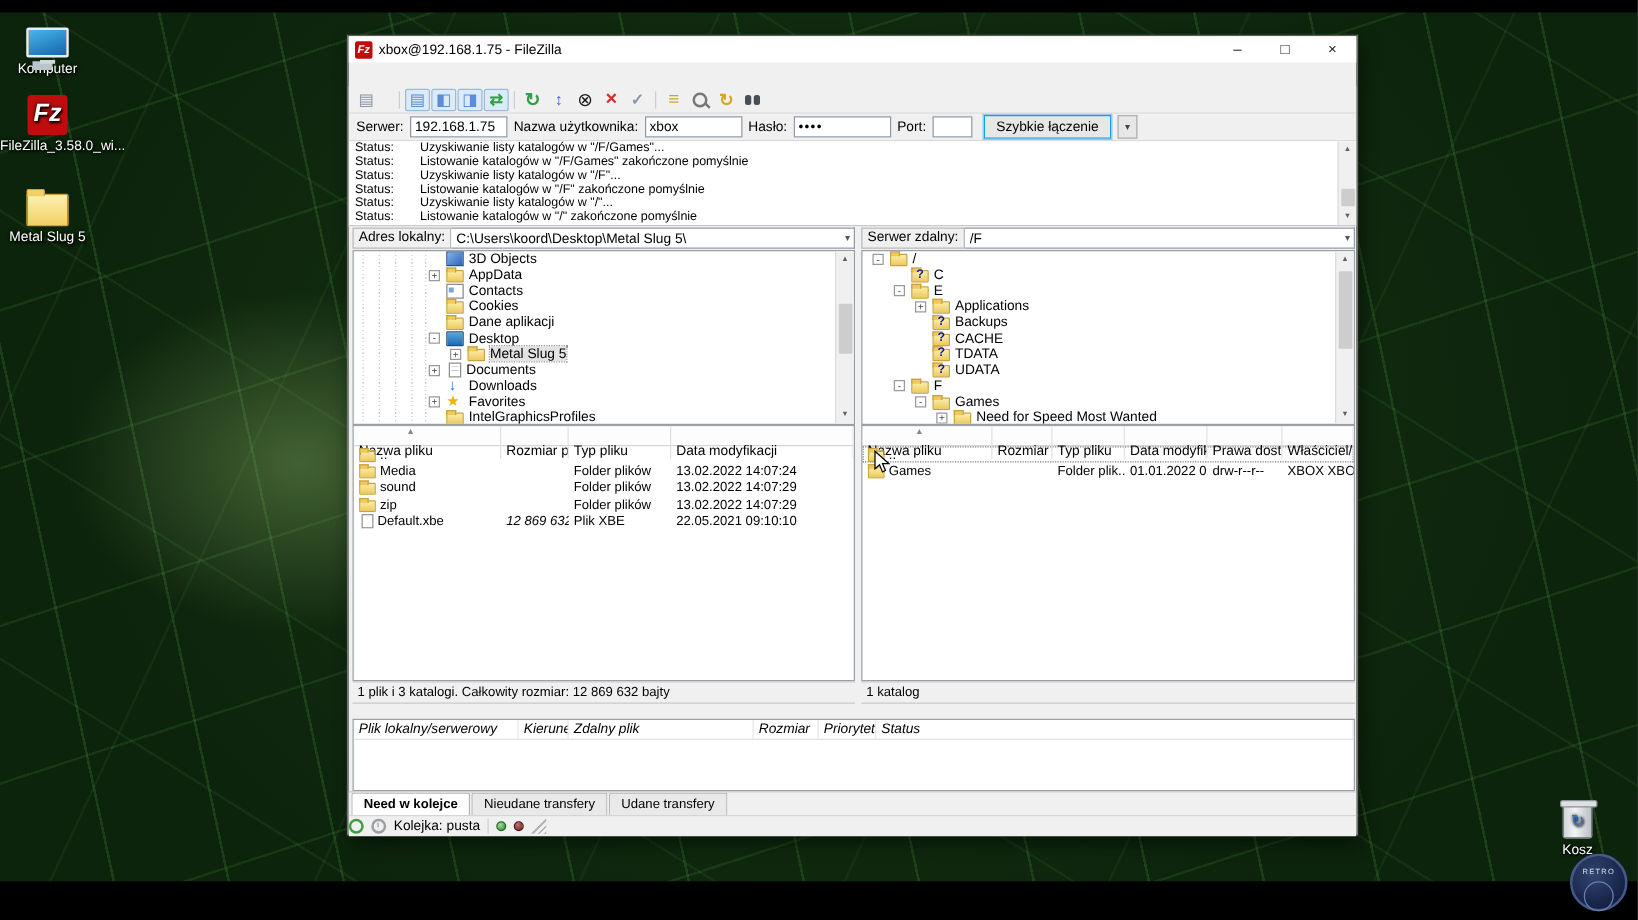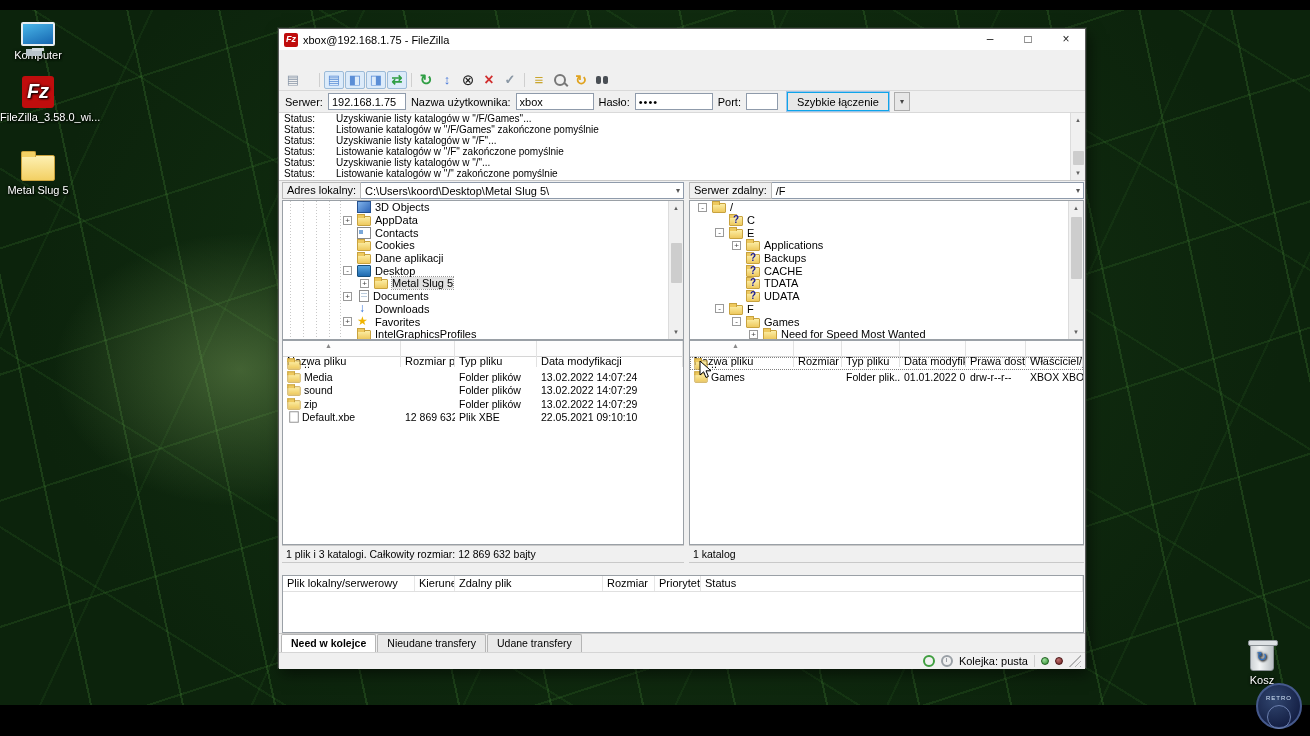--- a/index.html
+++ b/index.html
@@ -149,39 +149,39 @@
   
   .flist { position:absolute; top:159px; left:0; width:100%; height:205px; background:#fff;
     border:1px solid #9aa0a6; overflow:hidden; }
   .fhead { display:grid; height:16px; border-bottom:1px solid #d5d5d5; background:#fdfdfd; align-items:center; }
   .fhead .hc { padding:13px 4px; border-right:1px solid #e2e2e2; height:100%; line-height:15px; white-space:nowrap; overflow:hidden; position:relative; }
   .sortmark { position:absolute; left:42px; top:-3px; font-size:7px; color:#888; }
   .cols-l { grid-template-columns:118px 54px 82px 1fr; }
   .cols-r { grid-template-columns:104px 48px 58px 66px 60px 1fr; }
   .frow { display:grid; height:13.3px; align-items:center; font-size:10.5px; white-space:nowrap; }
   .frow .cell { padding:0 4px; overflow:hidden; display:flex; align-items:center; }
-  .frow .cell.num { justify-content:flex-end; display:block; text-align:right; }
+  .frow .cell.num { justify-content:flex-end; display:block; text-align:right;font-style:italic; }
   .frow .ic { transform:scale(.95); margin-right:3px; }
   .frow.focus { outline:1px dotted #808080; outline-offset:-1px; }
 
   .pstatus { position:absolute; top:364px; left:0; width:100%; height:18px; background:#f0f0f0;
     border-top:1px solid #c9c9c9; border-bottom:1px solid #c9c9c9; line-height:17px; padding-left:4px; font-size:10.5px; }
 
   
-  .queue { position:absolute; left:3px; top:546px; width:802px; height:58px; background:#fff; border:1px solid #9aa0a6; }
+  .queue { position:absolute; left:3px; top:546px; width:802px; height:58px; background:#fff; border:1px solid #9aa0a6;font-style:italic; }
   .qhead { display:grid; grid-template-columns:132px 40px 148px 52px 46px 1fr; height:16px;
     border-bottom:1px solid #e0e0e0; align-items:center; }
   .qhead .hc { padding:0 4px; border-right:1px solid #e6e6e6; height:100%; line-height:15px; white-space:nowrap; overflow:hidden; }
   .tabsbar { position:absolute; left:0; top:604px; width:100%; height:19px; background:#f0f0f0;
     border-top:1px solid #c9c9c9; display:flex; align-items:flex-end; padding-left:2px; }
   .tab { padding:2px 9px 3px; border:1px solid #b5b5b5; border-bottom:none; background:#e9e9e9; margin-right:1px;
     font-size:10.5px; border-radius:2px 2px 0 0; }
   .tab.sel { background:#fff; font-weight:bold; }
   .statusbar { position:absolute; left:0; top:623px; width:100%; height:17px; background:#f0f0f0;
-    border-top:1px solid #d5d5d5; display:flex; align-items:center; justify-content:flex-end; gap:6px; padding-right:4px; }
+    border-top:1px solid #d5d5d5; display:flex; align-items:center; gap:6px; padding-right:4px; }
   .sbic { width:12px; height:12px; border-radius:50%; }
   .sbic.g { border:2px solid #3f9e3f; } .sbic.c { border:2px solid #9aa0a6; position:relative; }
   .sbic.c::after { content:""; position:absolute; left:3px; top:1px; width:1px; height:4px; background:#9aa0a6; }
   .led { width:8px; height:8px; border-radius:50%; }
   .led.on { background:radial-gradient(circle at 35% 30%, #9fe09f, #2e8b2e); border:1px solid #1f5f1f; }
   .led.off{ background:radial-gradient(circle at 35% 30%, #c07070, #6e2222); border:1px solid #4a1515; }
   .vline { width:1px; height:12px; background:#cfcfcf; }
   .grip { width:12px; height:12px; background:
     linear-gradient(135deg, transparent 50%, #b5b5b5 50% 57%, transparent 57% 71%, #b5b5b5 71% 78%, transparent 78% 92%, #b5b5b5 92%); }
 

